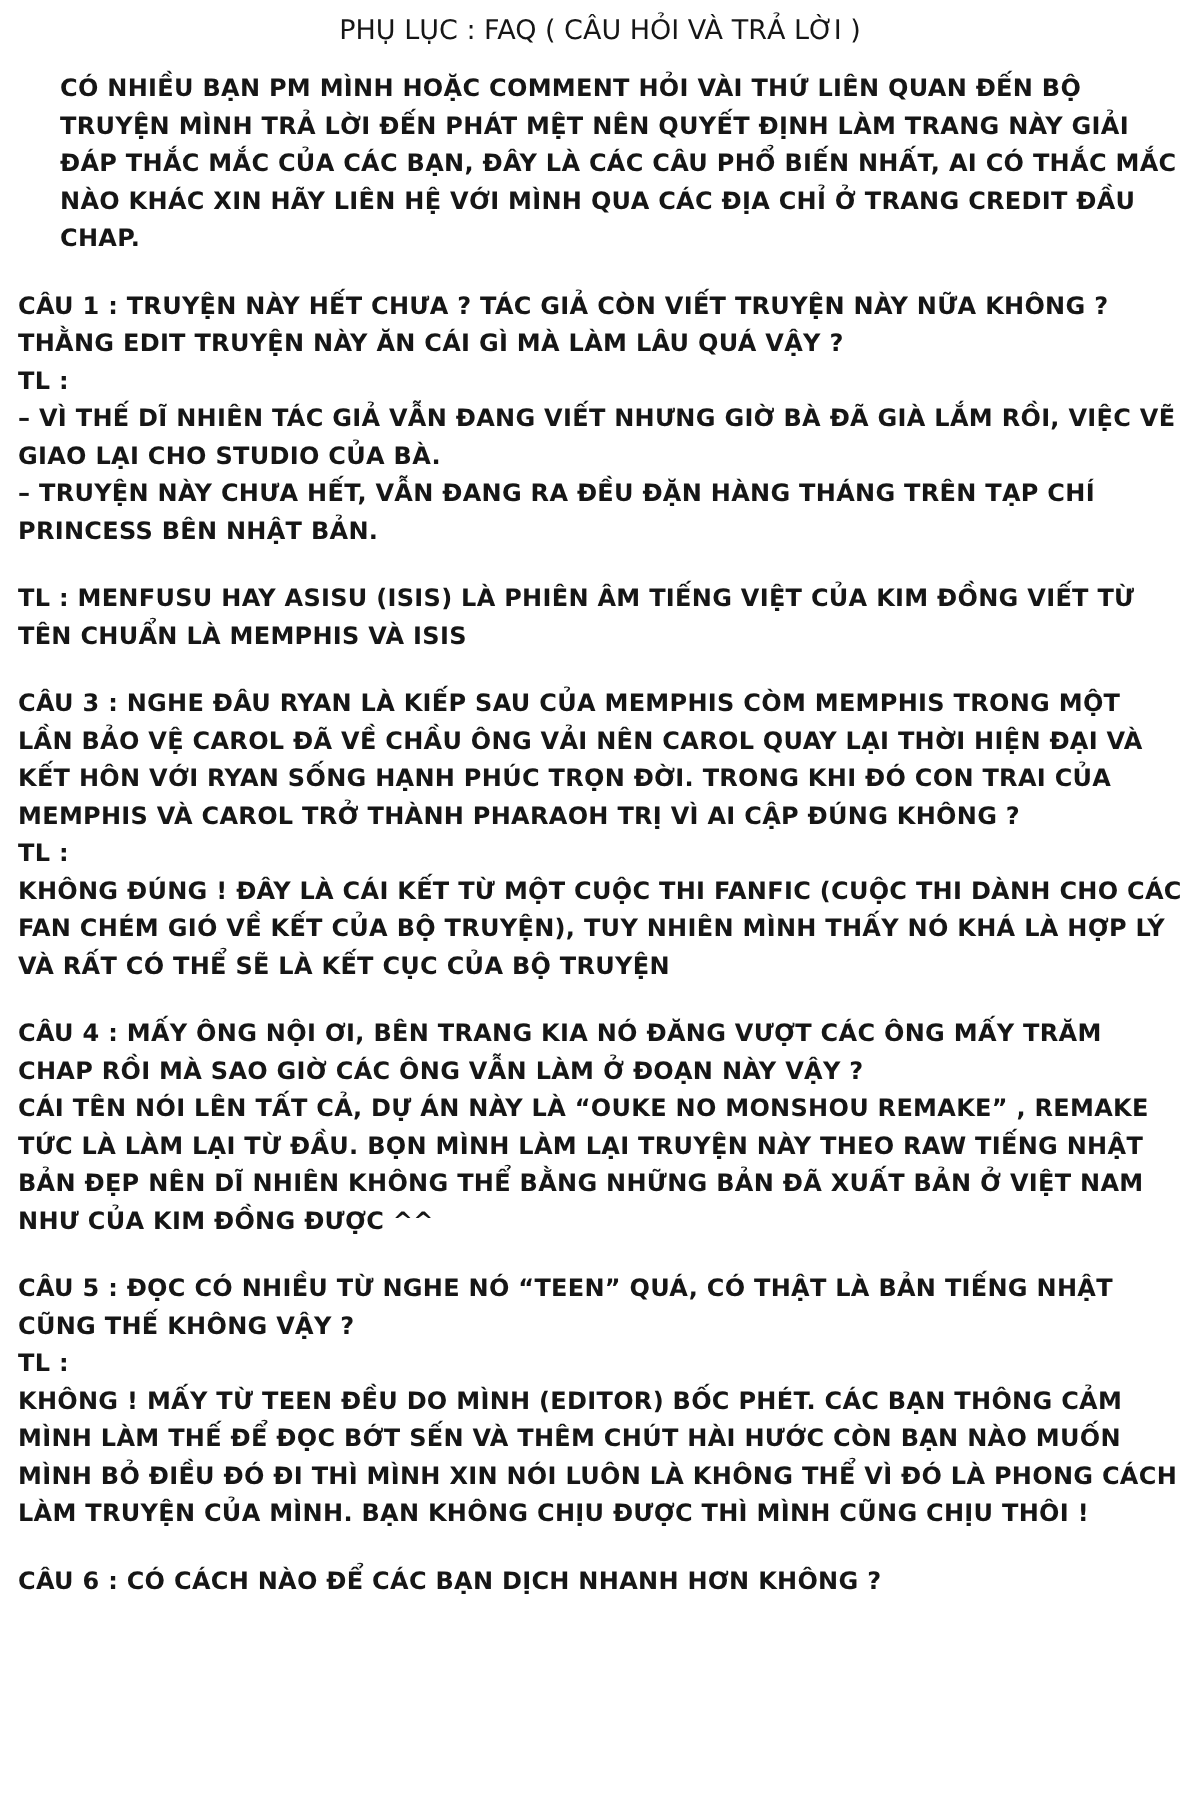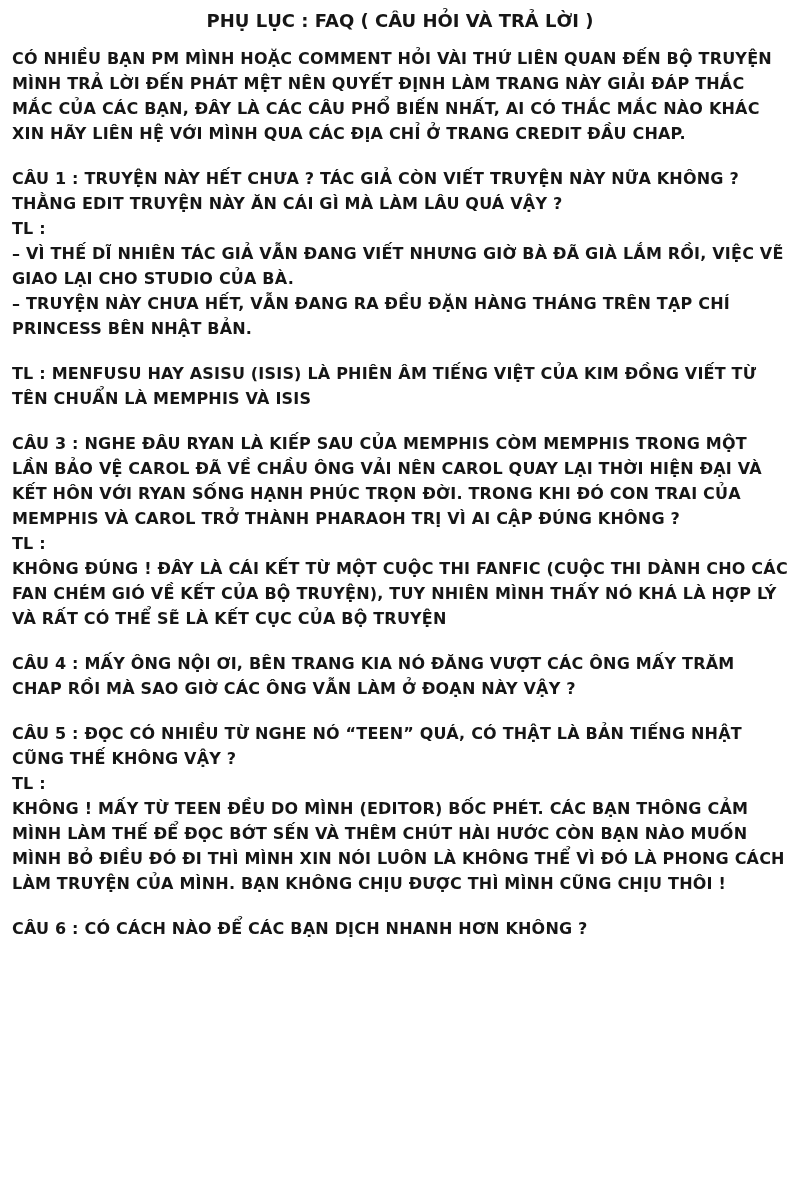--- a/index.html
+++ b/index.html
@@ -17,32 +17,33 @@
   .page {
     box-sizing: border-box;
     width: 800px;
     min-height: 1200px;
     padding: 6px 12px 8px 12px;
     background: #ffffff;
   }
   .page-title {
     font-size: 18px;
     line-height: 26px;
-    font-weight: bold;
+    font-weight: normal;
     text-align: center;
     margin: 2px 0 12px 0;
   }
   p {
     margin: 0;
     font-size: 16px;
     line-height: 25px;
     letter-spacing: 0.2px;
   }
   .intro {
     margin-top: 2px;
+    margin-left: 28px;
   }
   section.faq {
     margin-top: 20px;
   }
 </style>
 </head>
 <body>
 
 <div class="page">
 
@@ -62,20 +63,21 @@
   </section>
 
   <section class="faq">
     <p class="q">CÂU 3 : NGHE ĐÂU RYAN LÀ KIẾP SAU CỦA MEMPHIS CÒM MEMPHIS TRONG MỘT LẦN BẢO VỆ CAROL ĐÃ VỀ CHẦU ÔNG VẢI NÊN CAROL QUAY LẠI THỜI HIỆN ĐẠI VÀ KẾT HÔN VỚI RYAN SỐNG HẠNH PHÚC TRỌN ĐỜI. TRONG KHI ĐÓ CON TRAI CỦA MEMPHIS VÀ CAROL TRỞ THÀNH PHARAOH TRỊ VÌ AI CẬP ĐÚNG KHÔNG ?</p>
     <p class="tl">TL :</p>
     <p class="a">KHÔNG ĐÚNG ! ĐÂY LÀ CÁI KẾT TỪ MỘT CUỘC THI FANFIC (CUỘC THI DÀNH CHO CÁC FAN CHÉM GIÓ VỀ KẾT CỦA BỘ TRUYỆN), TUY NHIÊN MÌNH THẤY NÓ KHÁ LÀ HỢP LÝ VÀ RẤT CÓ THỂ SẼ LÀ KẾT CỤC CỦA BỘ TRUYỆN</p>
   </section>
 
   <section class="faq">
     <p class="q">CÂU 4 : MẤY ÔNG NỘI ƠI, BÊN TRANG KIA NÓ ĐĂNG VƯỢT CÁC ÔNG MẤY TRĂM CHAP RỒI MÀ SAO GIỜ CÁC ÔNG VẪN LÀM Ở ĐOẠN NÀY VẬY ?</p>
+    <p class="a">CÁI TÊN NÓI LÊN TẤT CẢ, DỰ ÁN NÀY LÀ “OUKE NO MONSHOU REMAKE” , REMAKE TỨC LÀ LÀM LẠI TỪ ĐẦU. BỌN MÌNH LÀM LẠI TRUYỆN NÀY THEO RAW TIẾNG NHẬT BẢN ĐẸP NÊN DĨ NHIÊN KHÔNG THỂ BẰNG NHỮNG BẢN ĐÃ XUẤT BẢN Ở VIỆT NAM NHƯ CỦA KIM ĐỒNG ĐƯỢC ^^</p>
   </section>
 
   <section class="faq">
     <p class="q">CÂU 5 : ĐỌC CÓ NHIỀU TỪ NGHE NÓ “TEEN” QUÁ, CÓ THẬT LÀ BẢN TIẾNG NHẬT CŨNG THẾ KHÔNG VẬY ?</p>
     <p class="tl">TL :</p>
     <p class="a">KHÔNG ! MẤY TỪ TEEN ĐỀU DO MÌNH (EDITOR) BỐC PHÉT. CÁC BẠN THÔNG CẢM MÌNH LÀM THẾ ĐỂ ĐỌC BỚT SẾN VÀ THÊM CHÚT HÀI HƯỚC CÒN BẠN NÀO MUỐN MÌNH BỎ ĐIỀU ĐÓ ĐI THÌ MÌNH XIN NÓI LUÔN LÀ KHÔNG THỂ VÌ ĐÓ LÀ PHONG CÁCH LÀM TRUYỆN CỦA MÌNH. BẠN KHÔNG CHỊU ĐƯỢC THÌ MÌNH CŨNG CHỊU THÔI !</p>
   </section>
 
   <section class="faq">
     <p class="q">CÂU 6 : CÓ CÁCH NÀO ĐỂ CÁC BẠN DỊCH NHANH HƠN KHÔNG ?</p>

